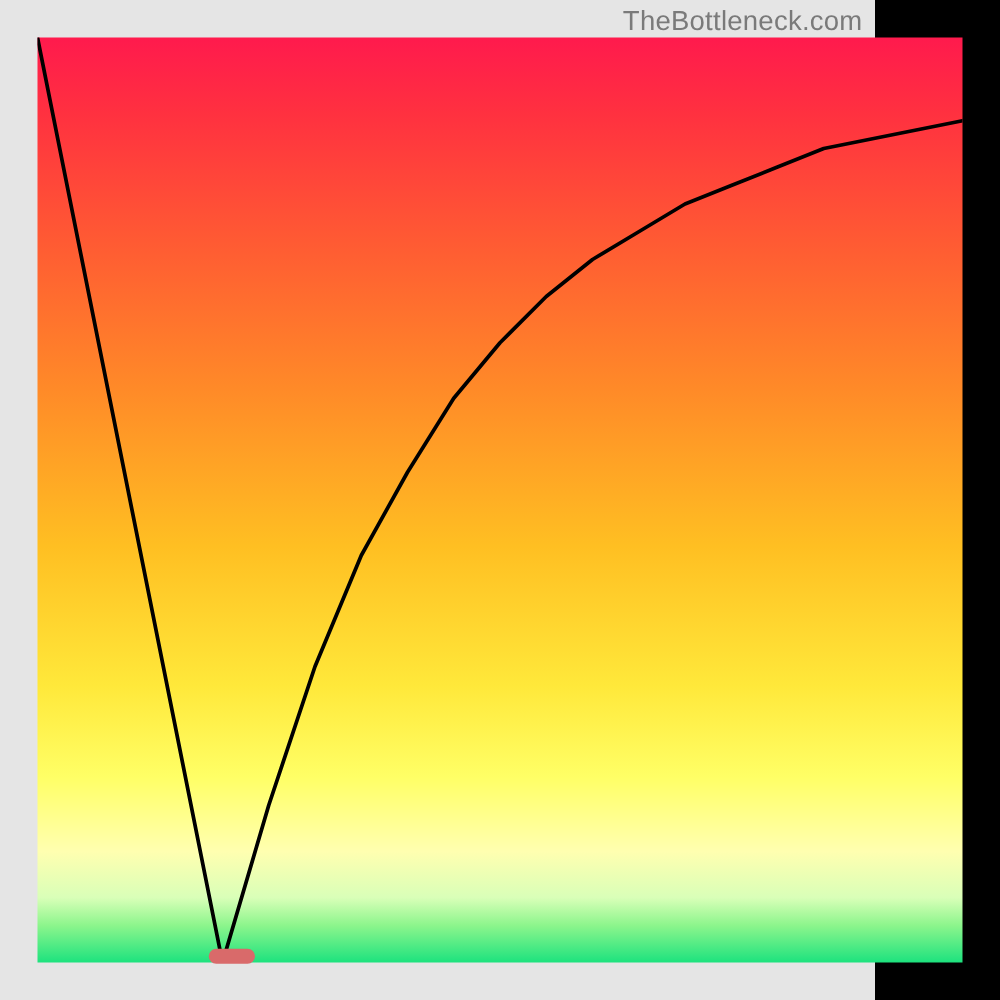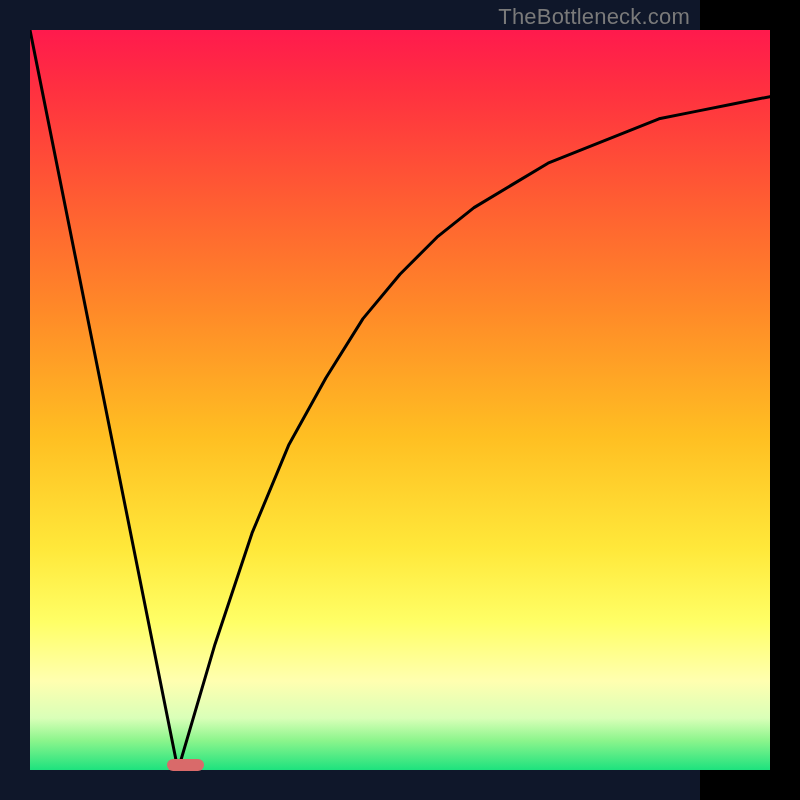--- a/index.html
+++ b/index.html
@@ -8,21 +8,21 @@
     width: 800px;
     height: 800px;
     overflow: hidden;
     background: #000;
     font-family: Arial, Helvetica, sans-serif;
   }
   .frame {
     position: relative;
     width: 700px;
     height: 800px;
-    background: #0f172a;
+    background: #e5e5e5;
   }
   .plot-area {
     position: absolute;
     left: 30px;
     top: 30px;
     width: 740px;
     height: 740px;
     background: linear-gradient(to bottom,
       #ff1a4d 0%,
       #ff3040 8%,

